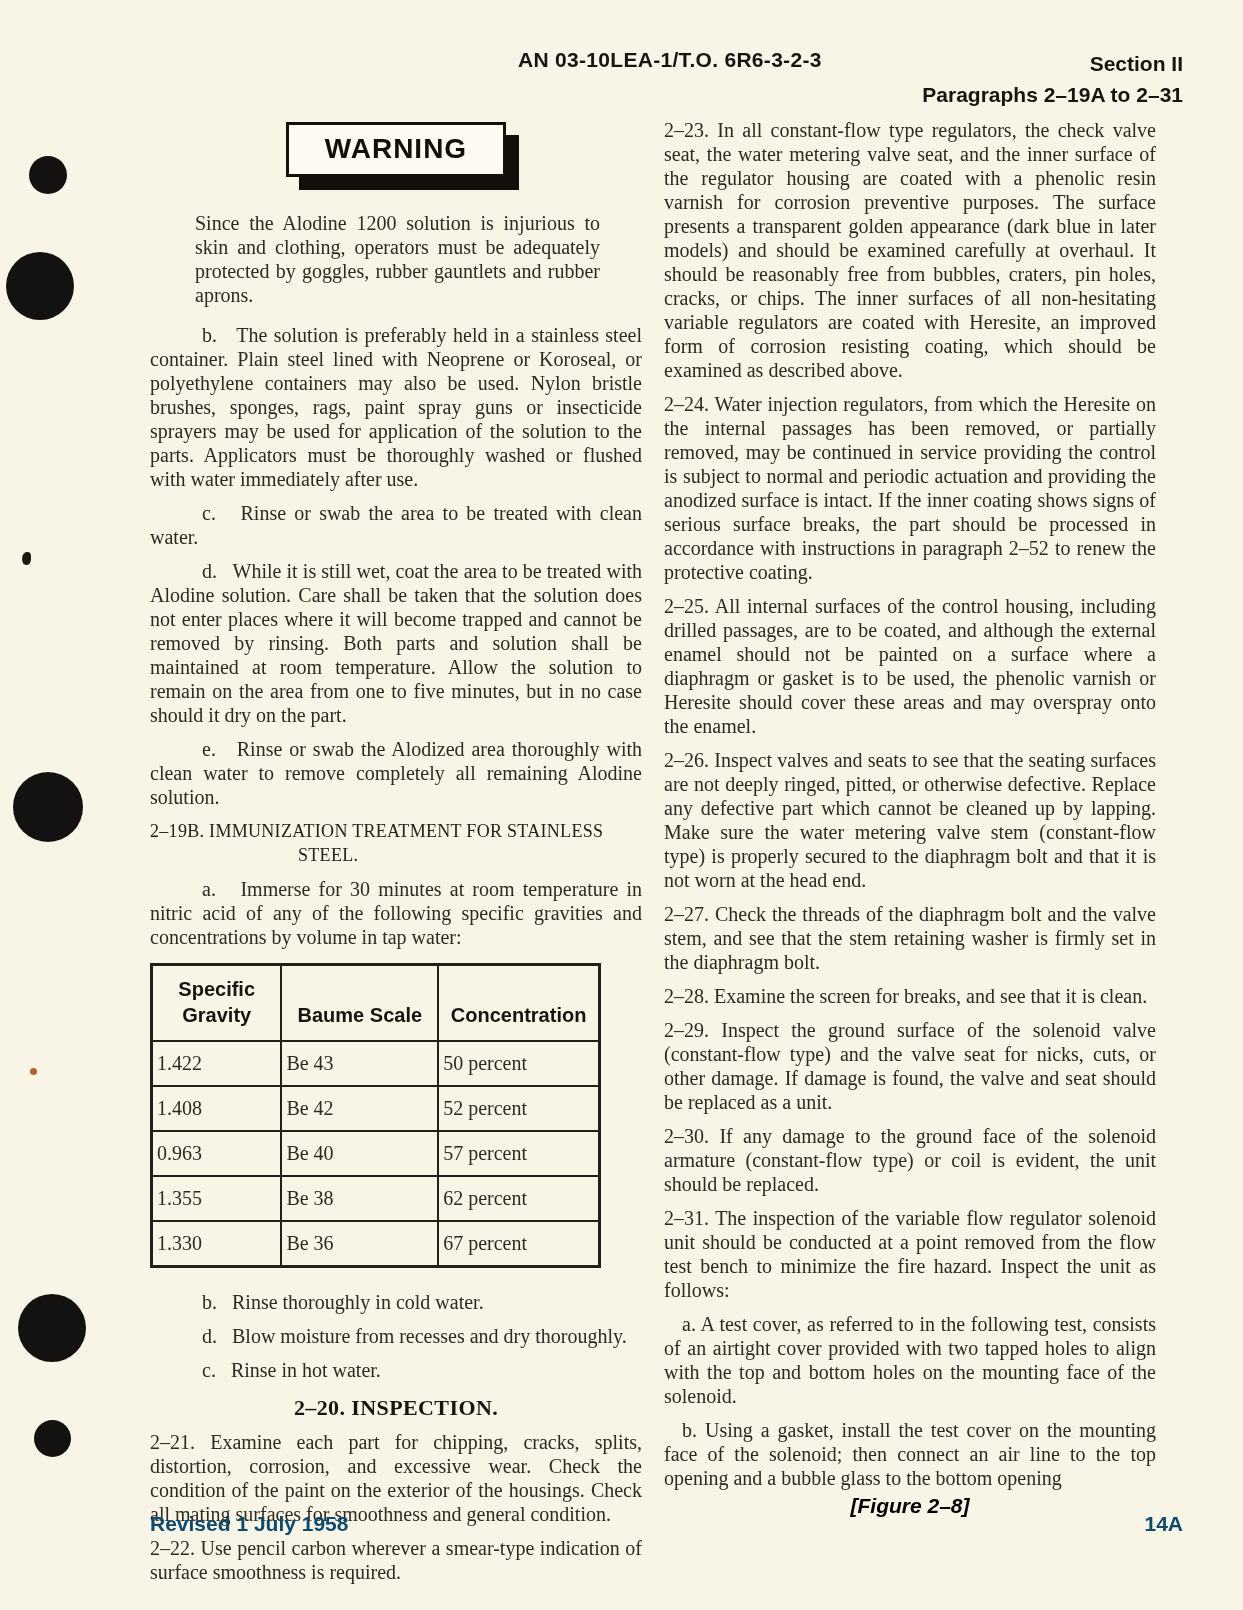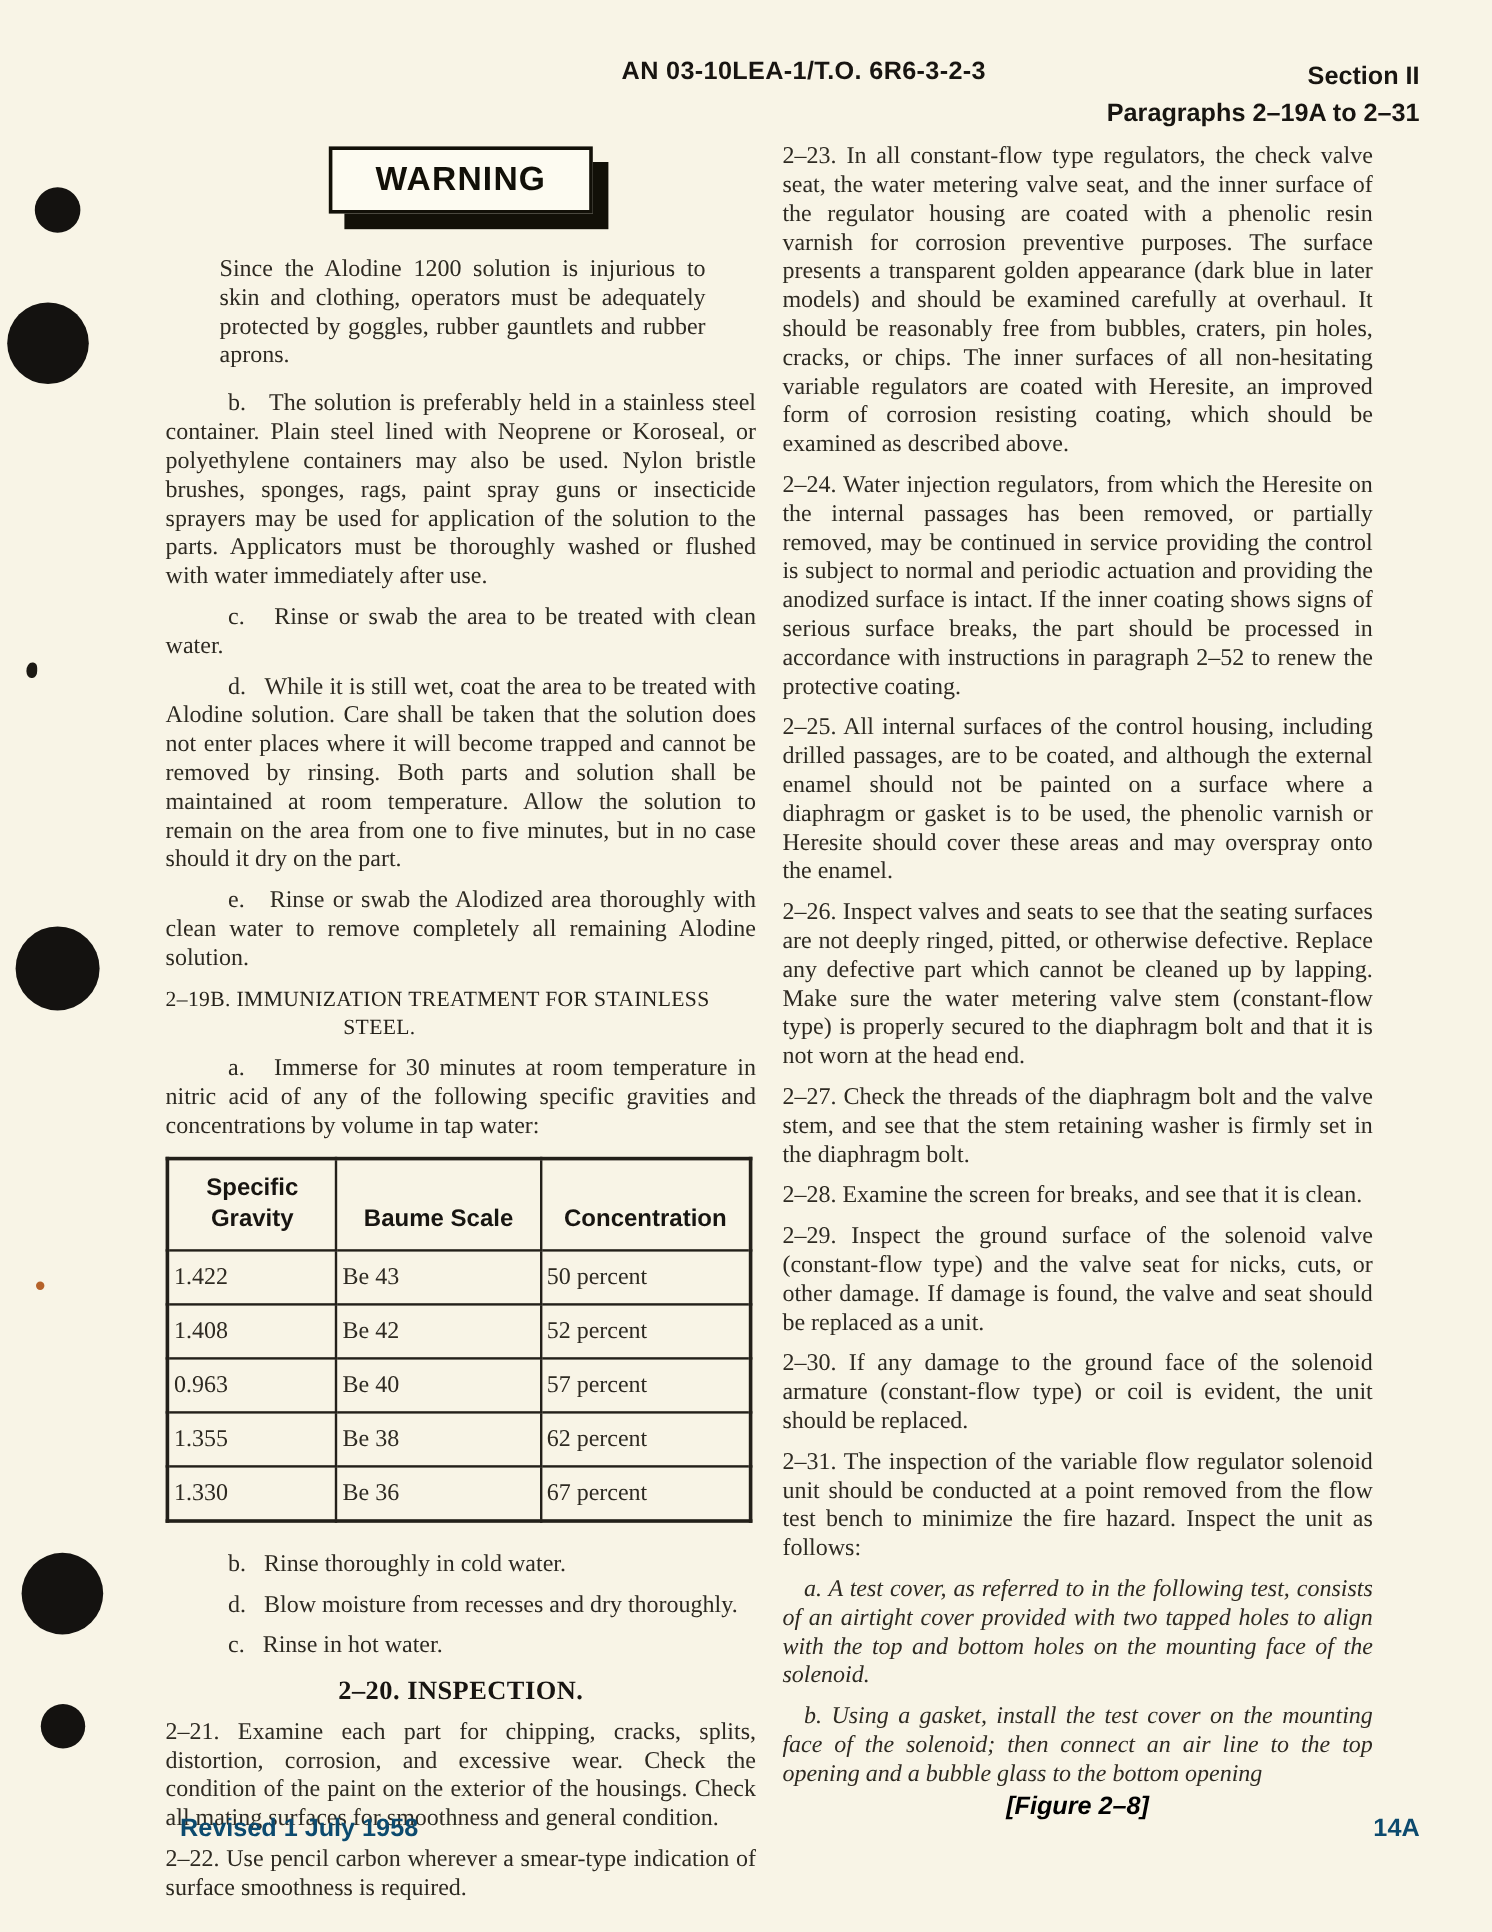--- a/index.html
+++ b/index.html
@@ -27,55 +27,55 @@
   .header{position:absolute;top:48px;left:150px;right:60px;height:60px;}
   .doc-number{
     position:absolute;left:368px;top:0;
     font-family:"Liberation Sans", sans-serif;font-weight:bold;font-size:21px;color:#181511;
     letter-spacing:.3px;white-space:nowrap;
   }
   .header-right{position:absolute;right:0;top:0;text-align:right;
     font-family:"Liberation Sans", sans-serif;font-weight:bold;font-size:21px;color:#181511;line-height:31px;}
 
   
-  .columns{position:absolute;top:118px;left:138px;width:1033px;display:flex;gap:22px;}
+  .columns{position:absolute;top:118px;left:150px;width:1033px;display:flex;gap:22px;}
   .col{width:492px;font-size:20px;line-height:24px;text-align:justify;}
   .col p{margin:0 0 10px 0;}
 
   
   .warning-wrap{text-align:center;margin:4px 0 34px 0;}
   .warning-box{
     display:inline-block;
     background:#fdfbf1;
     border:3px solid #121008;
     box-shadow:13px 13px 0 0 #121008;
     padding:12px 36px 11px 36px;
   }
   .warning-label{
     font-family:"Liberation Sans", sans-serif;font-weight:bold;font-size:28px;
     letter-spacing:1px;color:#121008;
   }
   .warning-text{margin:0 42px 16px 45px !important;}
 
   .indent-lg{text-indent:52px;}
-  .indent-sm{text-indent:18px;font-style:italic;}
+  .indent-sm{text-indent:18px;}
 
   .heading-serif{
     padding-left:148px;text-indent:-148px;
     font-size:18px;letter-spacing:.3px;margin:4px 0 10px 0 !important;
     text-align:left;color:#26221b;
   }
   .heading-sans{
     font-family:Liberation Serif, serif;font-weight:bold;font-size:22px;color:#181511;
     text-align:center;letter-spacing:.4px;margin:14px 0 10px 0 !important;
   }
 
   
   table.conc{
-    border-collapse:collapse;width:489px;margin:14px 0 22px 0;
+    border-collapse:collapse;width:451px;margin:14px 0 22px 0;
     background:transparent;
   }
   table.conc th, table.conc td{border:2px solid #23201a;}
   table.conc{border:3px solid #23201a;}
   table.conc th{
     font-family:"Liberation Sans", sans-serif;font-weight:bold;font-size:20px;color:#181511;
     text-align:center;vertical-align:bottom;padding:10px 6px 12px 6px;height:44px;line-height:26px;
   }
   table.conc td{
     font-size:20px;text-align:left;padding:9px 4px 10px 4px;color:#2e2a22;

